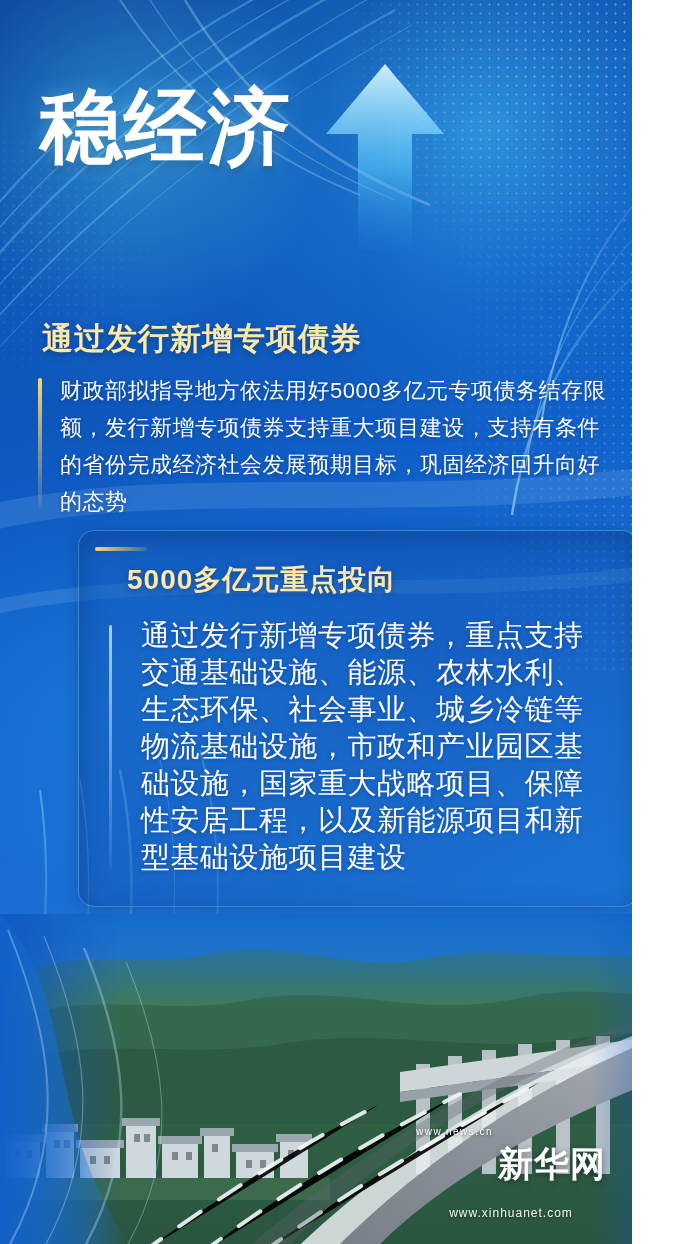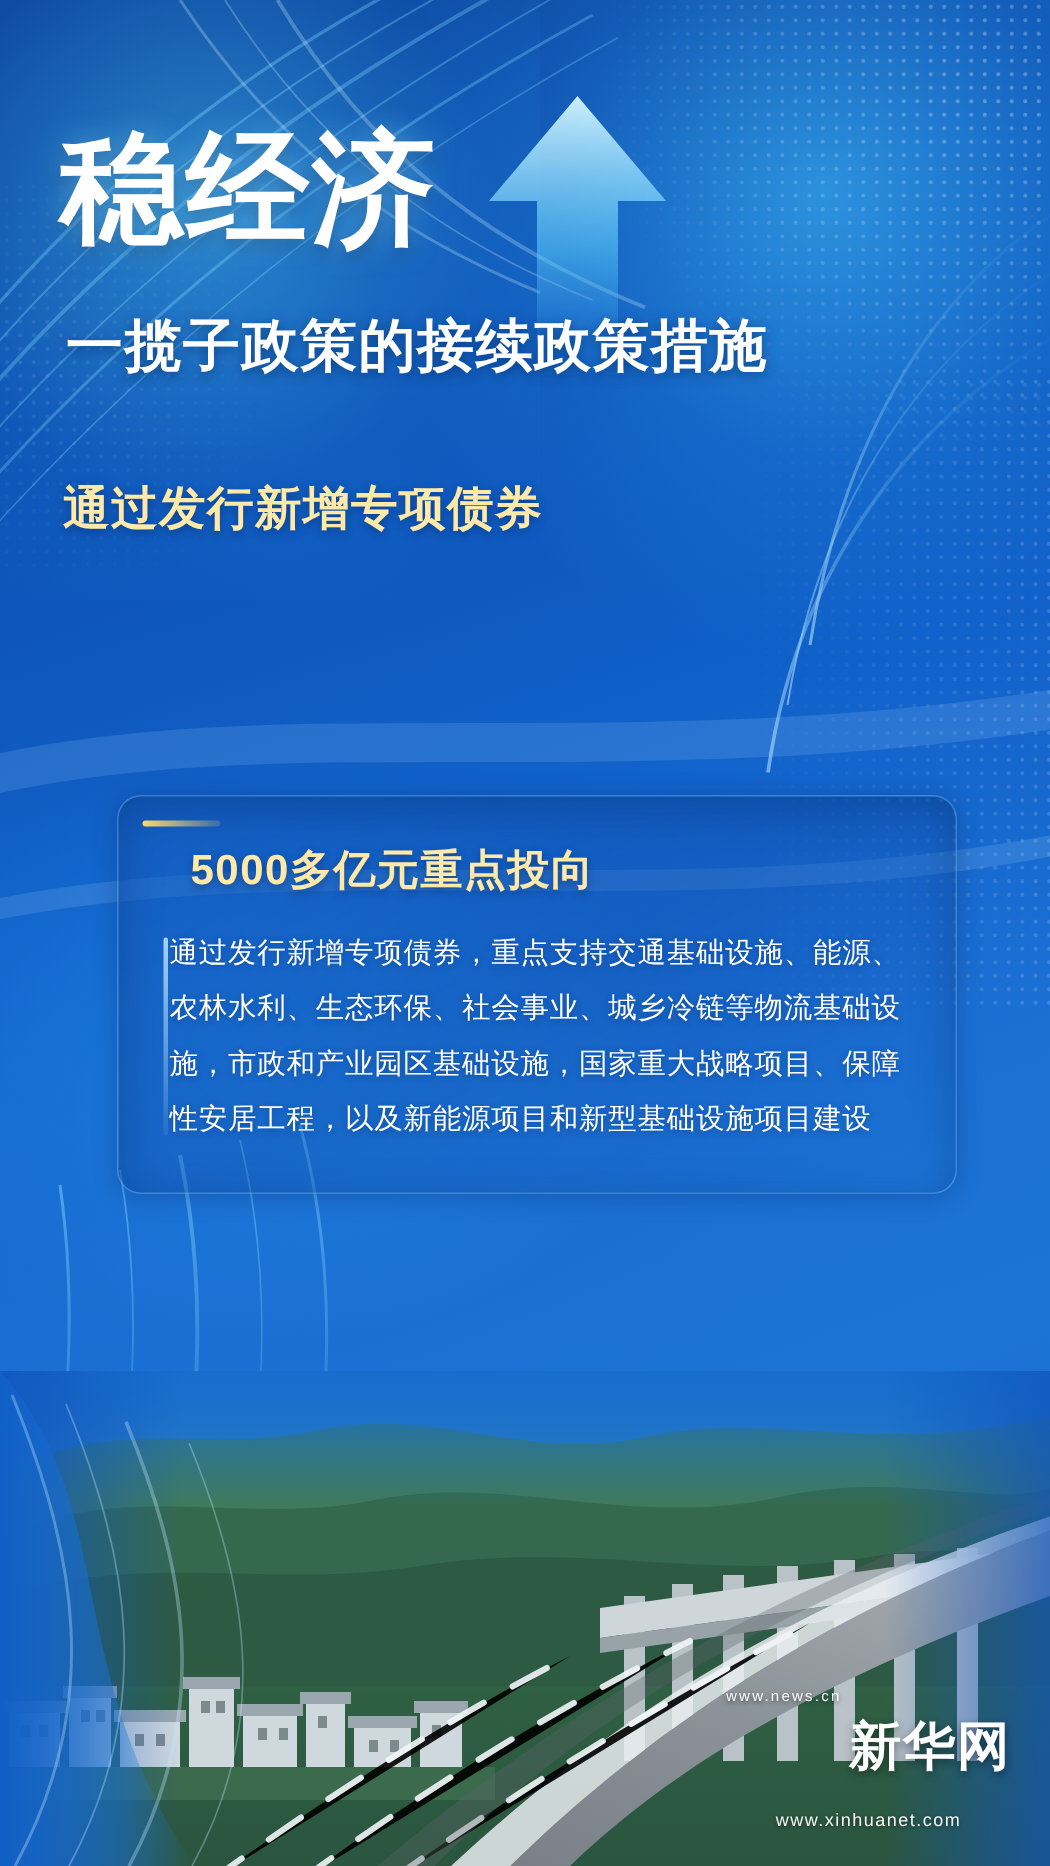--- a/index.html
+++ b/index.html
@@ -6,21 +6,21 @@
 
   html, body {
     width: 700px;
     height: 1244px;
     overflow: hidden;
     font-family: "Liberation Sans", "DejaVu Sans", sans-serif;
   }
 
   #poster {
     position: relative;
-    width: 700px;
+    width: 632px;
     height: 1244px;
     background: linear-gradient(160deg, #0b3f96 0%, #0d51b5 22%, #1060c9 42%, #1b6fd4 60%, #1c74d6 75%, #1666c8 100%);
     overflow: hidden;
   }
 
   
   .bg-layer { position: absolute; pointer-events: none; }
 
   .glow-top-right {
     top: -180px; right: -160px;
@@ -147,26 +147,26 @@
   }
   .card-title::before {
     content: "";
     position: absolute;
     left: -14px; top: -14px;
     width: 52px; height: 4px;
     background: linear-gradient(90deg, #ffd76a, rgba(255,215,106,0.15));
     border-radius: 2px;
   }
   .card p {
-    font-size: 19px;
+    font-size: 29px;
     line-height: 37px;
     color: #ffffff;
     letter-spacing: .5px;
     text-shadow: 0 1px 4px rgba(0,30,80,0.35);
-    padding-left: 4px;
+    padding-left: 32px;
     position: relative;
   }
   .card p + p { margin-top: 20px; }
   .card p::before {
     content: "";
     position: absolute;
     left: 0; top: 8px;
     width: 3px; height: calc(100% - 16px);
     background: linear-gradient(180deg, rgba(190,230,255,0.85), rgba(190,230,255,0.08));
     border-radius: 2px;
@@ -327,24 +327,26 @@
       <linearGradient id="arrGrad" x1="0" y1="1" x2="0" y2="0">
         <stop offset="0%" stop-color="#1e7ad8" stop-opacity="0.15"></stop>
         <stop offset="45%" stop-color="#5fd0ff" stop-opacity="0.55"></stop>
         <stop offset="100%" stop-color="#d8f6ff" stop-opacity="0.95"></stop>
       </linearGradient>
     </defs>
     <path d="M65,4 L124,74 L92,74 L92,190 L38,190 L38,74 L6,74 Z" fill="url(#arrGrad)"></path>
   </svg>
 
   <div class="headline">稳经济</div>
-  <div class="subhead">一揽子政策的接续政策措施</div>
 
   <div class="speaker">通过发行新增专项债券</div>
 
+  <div class="intro">
+    <p>财政部拟指导地方依法用好5000多亿元专项债务结存限额，发行新增专项债券支持重大项目建设，支持有条件的省份完成经济社会发展预期目标，巩固经济回升向好的态势</p>
+  </div>
 
   <div class="card">
     <div class="card-title">5000多亿元重点投向</div>
     <p>通过发行新增专项债券，重点支持交通基础设施、能源、农林水利、生态环保、社会事业、城乡冷链等物流基础设施，市政和产业园区基础设施，国家重大战略项目、保障性安居工程，以及新能源项目和新型基础设施项目建设</p>
   </div>
 
   <div class="photo">
     <div class="photo-sky"></div>
 
     <svg class="hills" viewBox="0 0 700 210" preserveAspectRatio="none">

